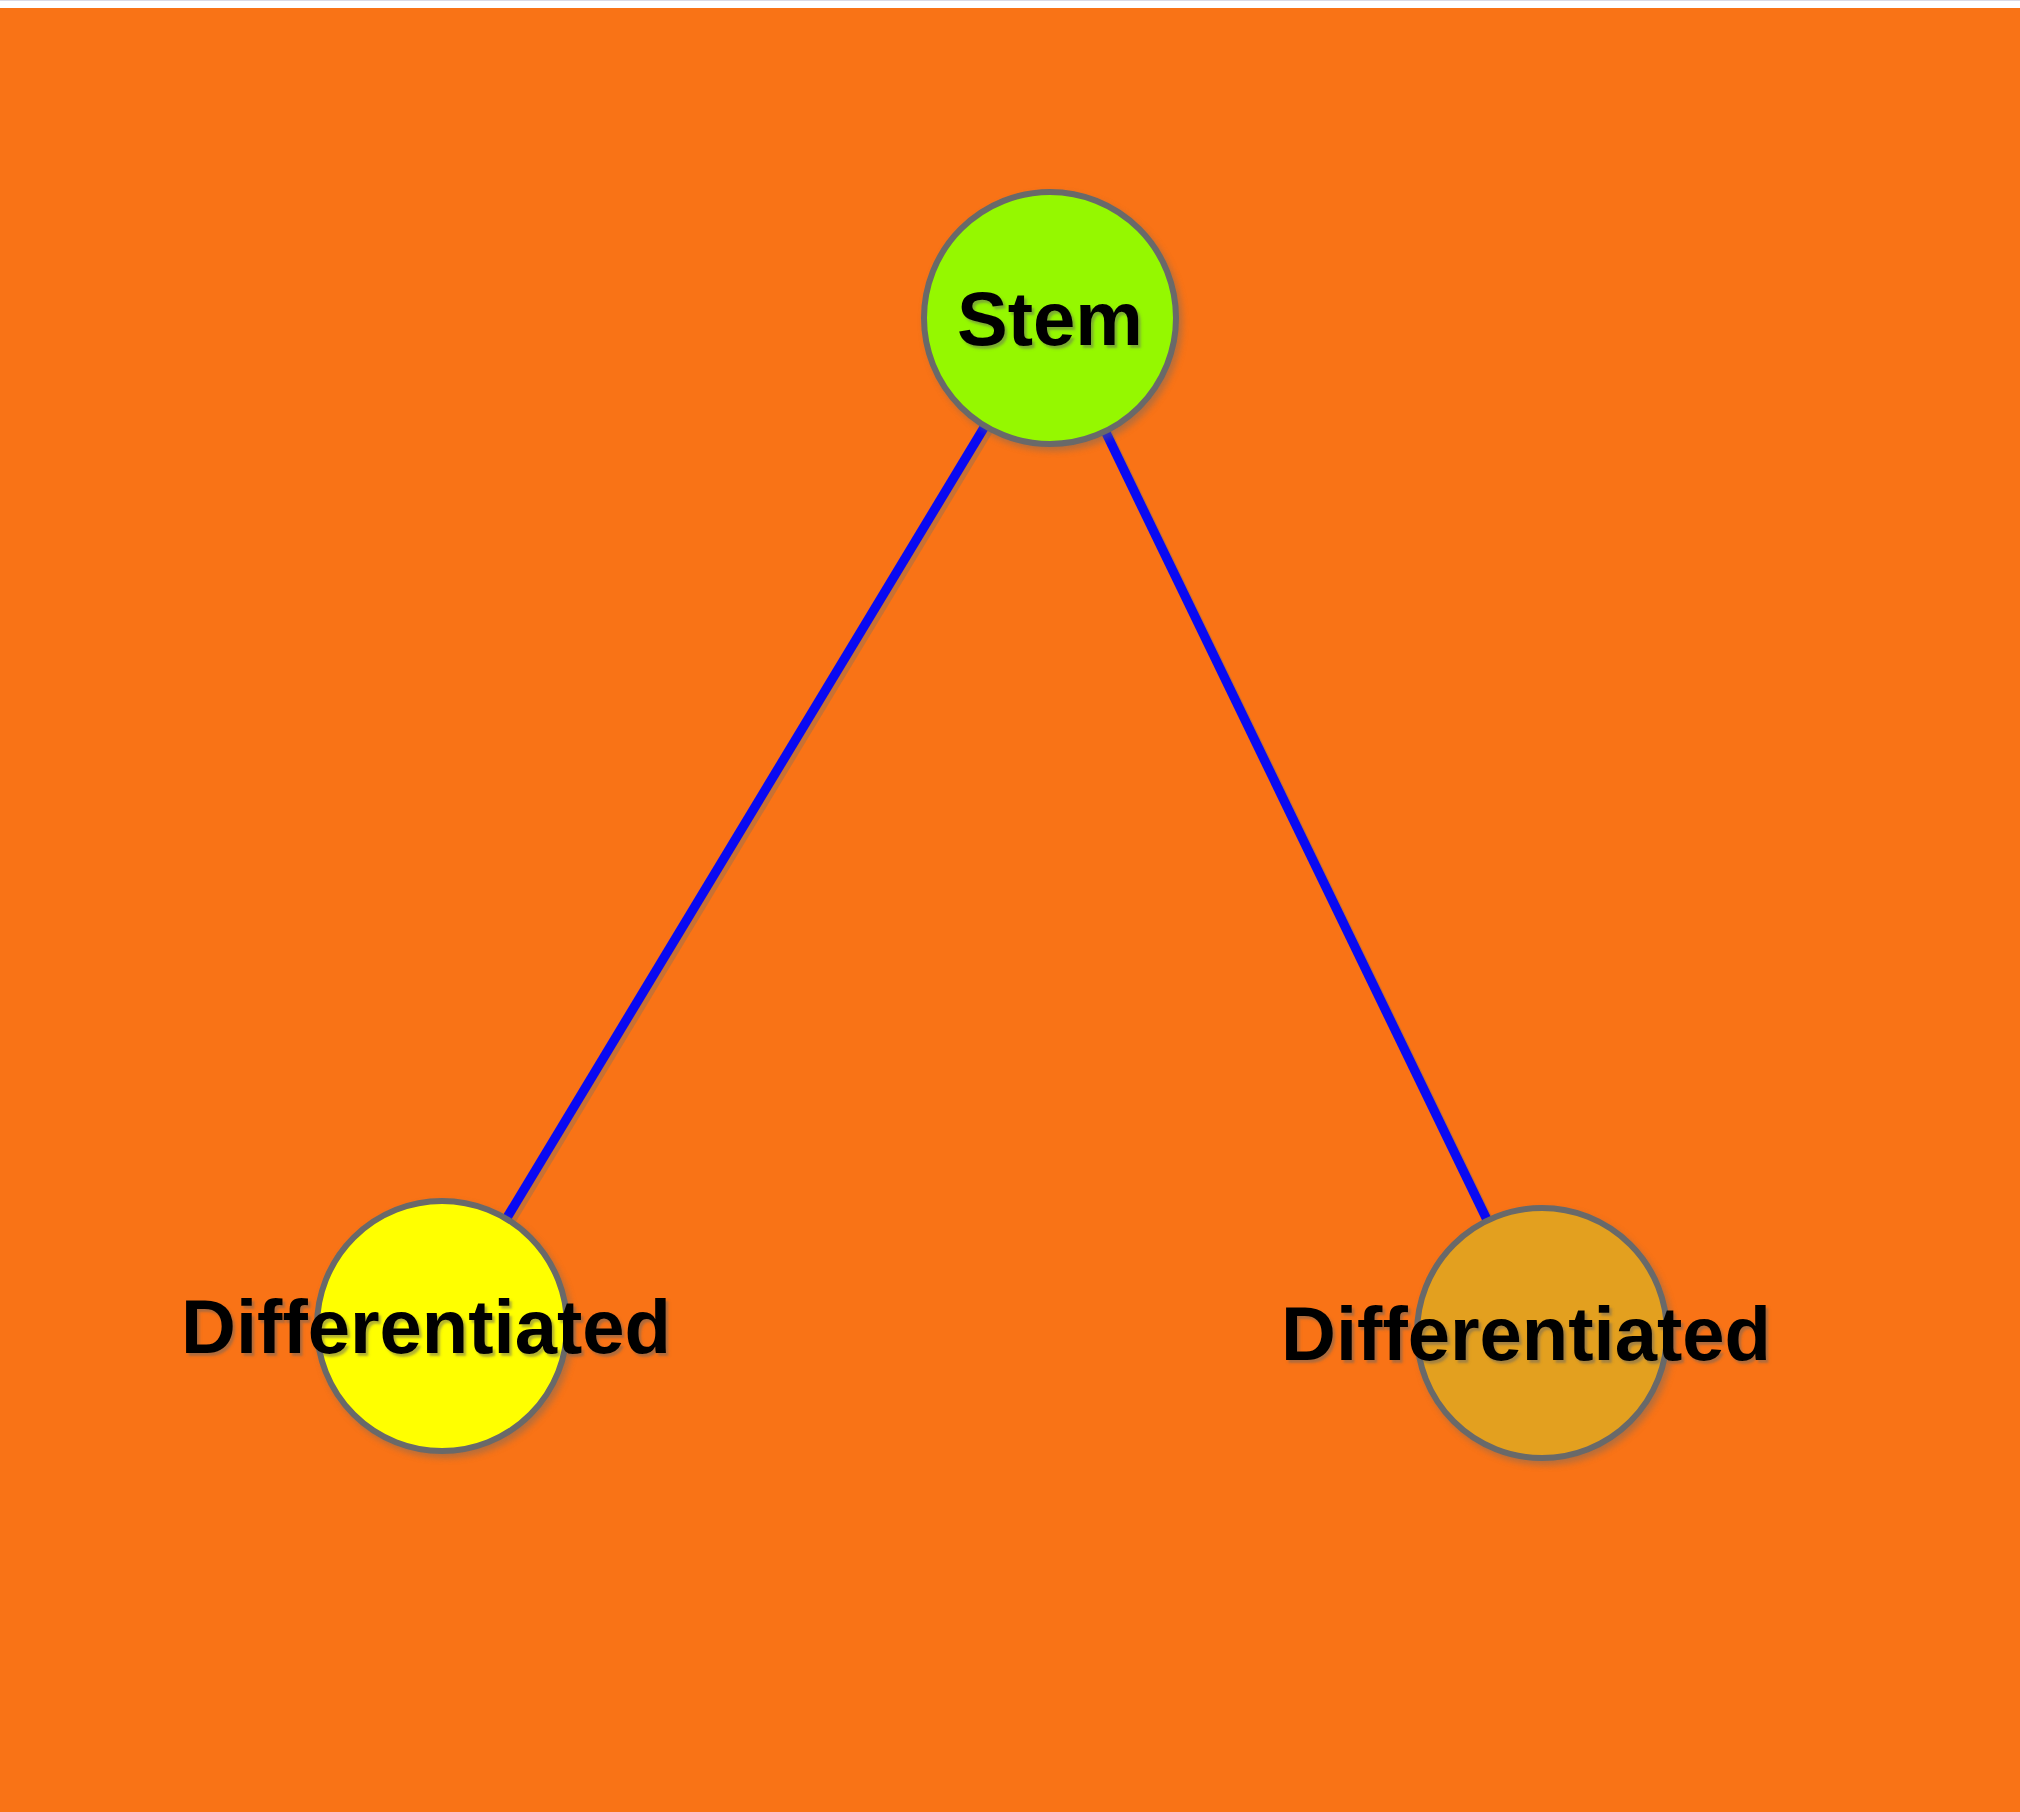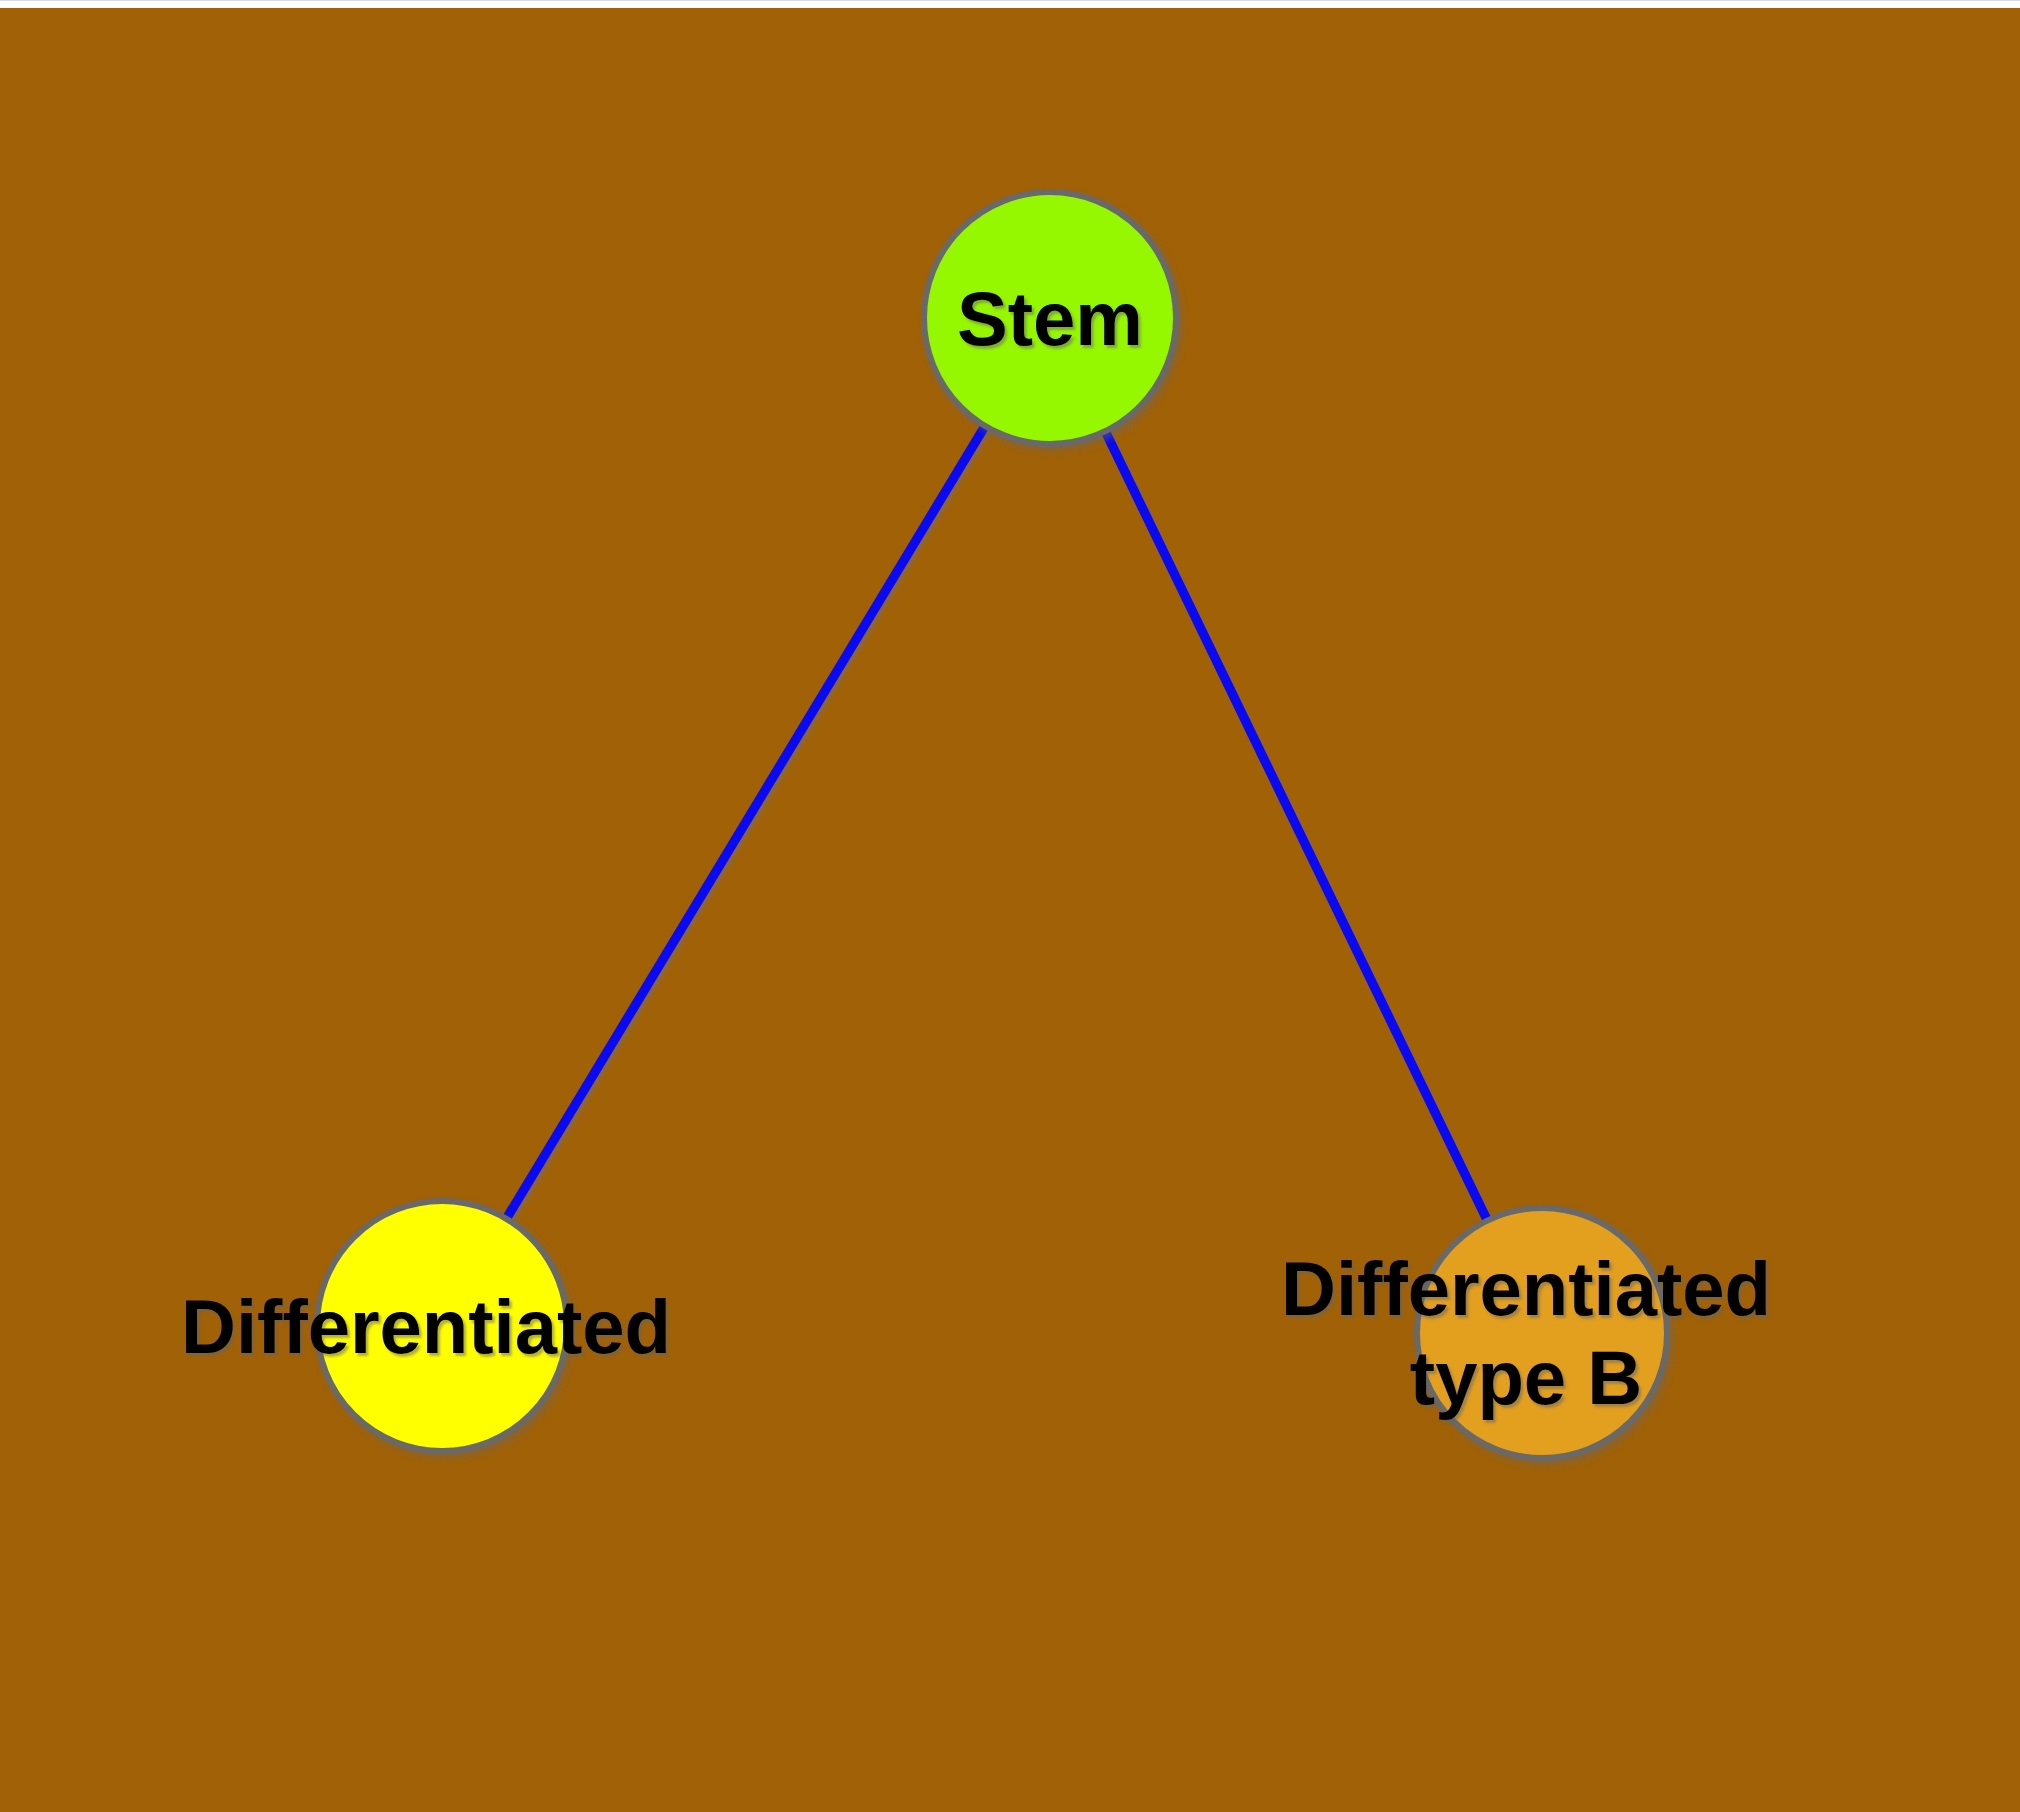--- a/index.html
+++ b/index.html
@@ -41,21 +41,21 @@
     text-align:center;
     white-space:nowrap;
     text-shadow:2.5px 3.4px 2.5px rgba(100,100,100,0.5);
     z-index:3;
   }
   .label-line{white-space:nowrap;}
 </style>
 </head>
 <body>
 
-<div class="stage" style="background: #a16207;">
+<div class="stage" style="background: #f97316;">
 
   <div class="top-strip" style="background: rgb(255, 255, 255); border-top-color: rgb(217, 218, 230);"></div>
 
   <svg class="edges" viewBox="0 0 2384 2138" xmlns="http://www.w3.org/2000/svg">
     <line class="edge-shadow" transform="translate(4,5)" x1="1239" y1="375" x2="521" y2="1564" stroke-width="11"></line>
     <line class="edge-shadow" transform="translate(4,5)" x1="1239" y1="375" x2="1819" y2="1573" stroke-width="11"></line>
     <line class="edge" x1="1239" y1="375" x2="521" y2="1564" stroke-width="11" stroke="#0909f2"></line>
     <line class="edge" x1="1239" y1="375" x2="1819" y2="1573" stroke-width="11" stroke="#0909f2"></line>
   </svg>
 
@@ -66,17 +66,16 @@
   <div class="label" style="left: 1050px; top: 318px; color: rgb(0, 0, 0);">
     <div class="label-line">Stem</div>
   </div>
 
   <div class="label" style="left: 426px; top: 1326px; color: rgb(0, 0, 0);">
     <div class="label-line">Differentiated</div>
   </div>
 
   <div class="label" style="left: 1526px; top: 1333px; color: rgb(0, 0, 0);">
     <div class="label-line">Differentiated</div>
-    <div class="label-line">type B</div>
   </div>
 
 </div>
 
 
 </body></html>

